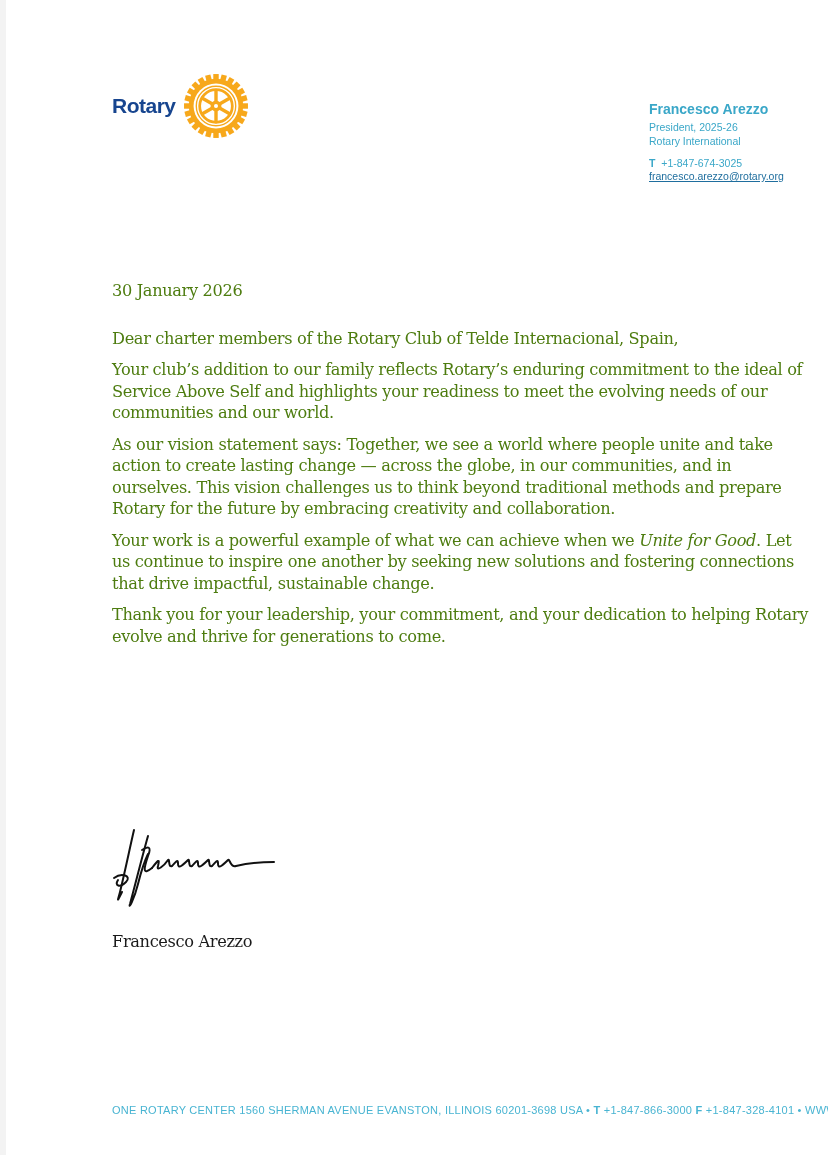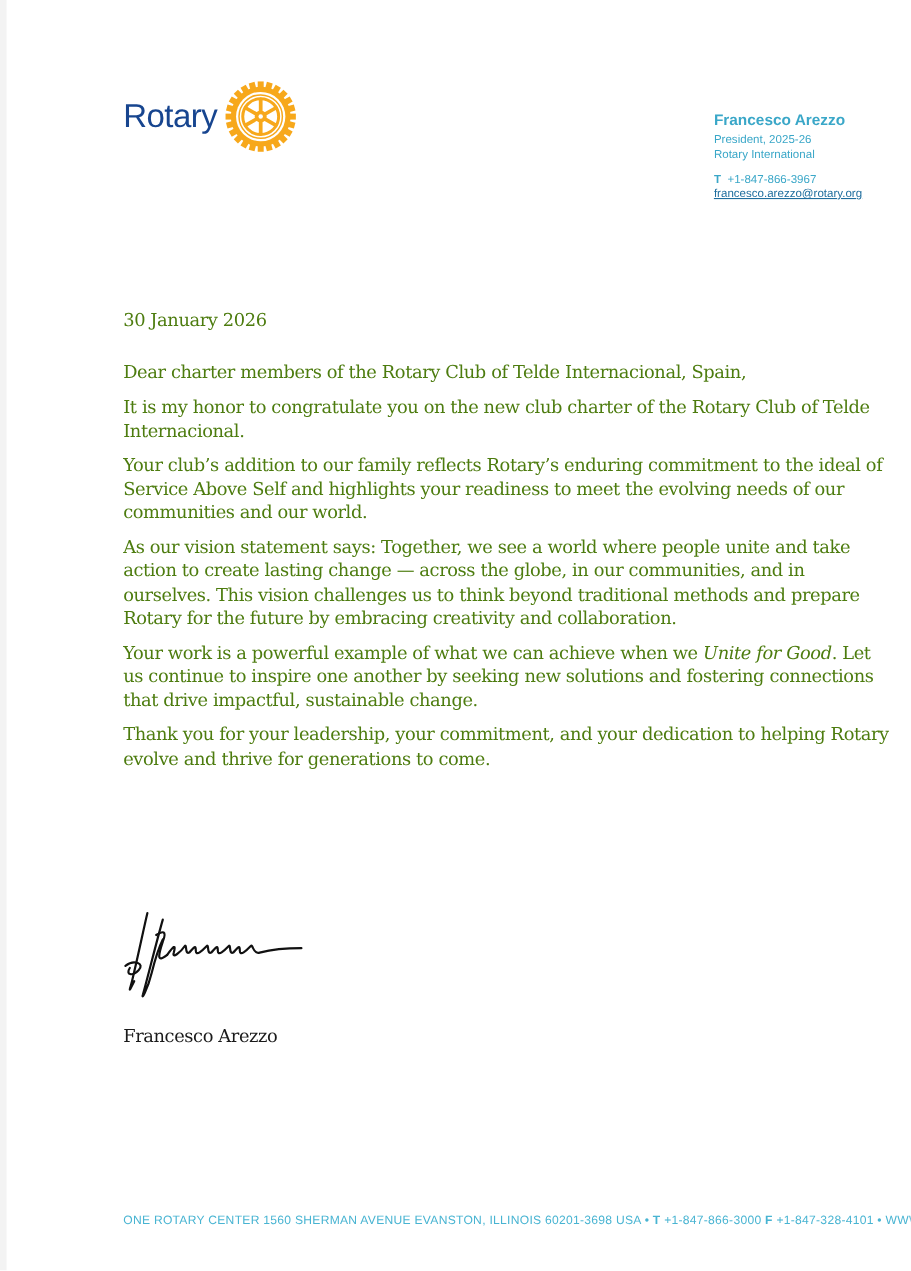--- a/index.html
+++ b/index.html
@@ -1,19 +1,19 @@
 <!DOCTYPE html>
 <html><head>
 <meta charset="utf-8">
 <style>
   html, body { margin:0; padding:0; background:#ffffff; }
   body { width:828px; height:1155px; position:relative; overflow:hidden; }
   .left-edge { position:absolute; left:0; top:0; width:6px; height:1155px; background:#f3f3f3; }
   .logo { position:absolute; left:112px; top:72px; display:flex; align-items:center; }
-  .logo-word { font-family:"Liberation Sans", sans-serif; font-weight:normal; font-size:30px; color:#17458f; letter-spacing:-0.5px; }
+  .logo-word { font-family:"Liberation Sans", sans-serif; font-weight:bold; font-size:21px; color:#17458f; letter-spacing:-0.5px; }
   .logo-wheel { margin-left:6px; width:68px; height:68px; }
   .sender { position:absolute; left:649px; top:101px; font-family:"Liberation Sans", sans-serif; color:#3aa7c8; }
   .sender .name { font-weight:bold; font-size:14px; margin-bottom:3px; }
   .sender .line { font-size:10.5px; line-height:14px; }
   .sender .phone { margin-top:8px; font-size:10.5px; line-height:14px; }
   .sender .phone b { font-weight:bold; }
   .sender .email { font-size:10.5px; line-height:13px; color:#1f6e9e; text-decoration:underline; }
   .body-text { position:absolute; left:112px; top:280px; width:700px; font-family:"DejaVu Serif", serif; font-size:16.2px; line-height:21.5px; color:#4d7c0f; letter-spacing:-0.35px; }
   .date { margin:0; }
   .greeting { margin:26px 0 0 0; }
@@ -58,29 +58,28 @@
     <circle cx="50" cy="50" r="3" fill="#ffffff"></circle>
   </svg>
 </div>
 
 <div class="sender">
   <div class="name">Francesco Arezzo</div>
   <div class="line">President, 2025-26</div>
   <div class="line">Rotary International</div>
   <div class="phone">
     <b>T</b>&nbsp;
-    <span>+1-847-866-3967</span>
+    <span>+1-847-674-3025</span>
   </div>
   <div class="email">francesco.arezzo@rotary.org</div>
 </div>
 
 <div class="body-text">
   <p class="date">30 January 2026</p>
   <p class="greeting">Dear charter members of the Rotary Club of Telde Internacional, Spain,</p>
-  <p class="para">It is my honor to congratulate you on the new club charter of the Rotary Club of Telde Internacional.</p>
   <p class="para">Your club’s addition to our family reflects Rotary’s enduring commitment to the ideal of Service Above Self and highlights your readiness to meet the evolving needs of our communities and our world.</p>
   <p class="para">As our vision statement says: Together, we see a world where people unite and take action to create lasting change — across the globe, in our communities, and in ourselves. This vision challenges us to think beyond traditional methods and prepare Rotary for the future by embracing creativity and collaboration.</p>
   <p class="para"><span>Your work is a powerful example of what we can achieve when we </span><em>Unite for Good</em><span>. Let us continue to inspire one another by seeking new solutions and fostering connections that drive impactful, sustainable change.</span></p>
   <p class="para">Thank you for your leadership, your commitment, and your dedication to helping Rotary evolve and thrive for generations to come.</p>
 </div>
 
 <svg class="signature" viewBox="0 0 170 90">
   <g fill="none" stroke="#111" stroke-width="2" stroke-linecap="round" stroke-linejoin="round">
     <path d="M22 8 C18 25, 14 45, 8 70 C6 78, 4 82, 10 70"></path>
     <path d="M2 56 C10 50, 20 54, 14 60 C8 66, 2 64, 6 58"></path>

